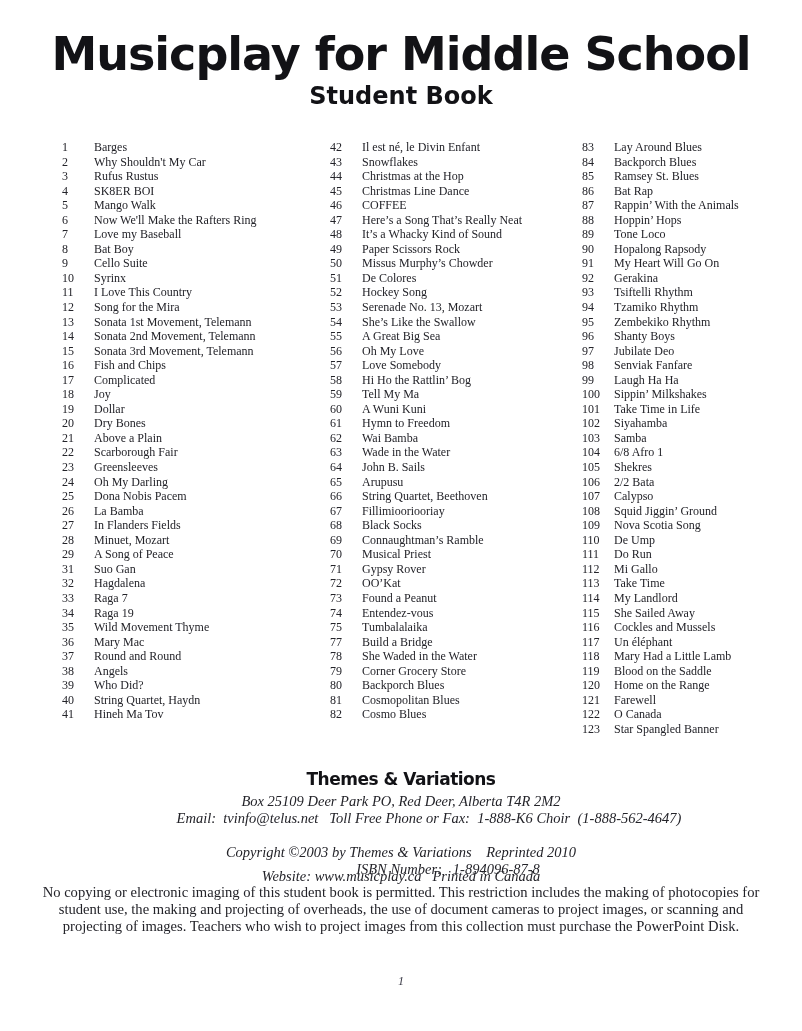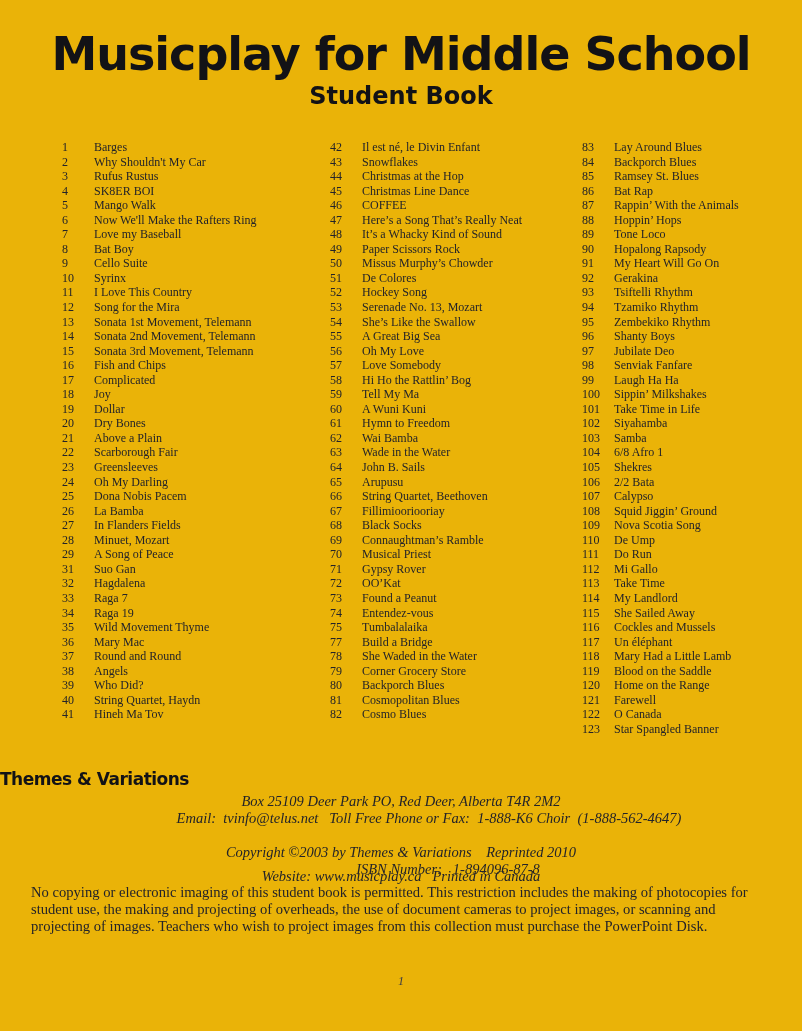--- a/index.html
+++ b/index.html
@@ -1,20 +1,20 @@
 <!DOCTYPE html>
 <html><head>
 <meta charset="utf-8">
 <style>
   html,body{margin:0;padding:0;background:#888;}
   .page{
     position:relative;
     width:802px;height:1031px;
     margin:0 auto;
-    background:#eab308;
+    background:#ffffff;
     font-family:"Liberation Serif", serif;
     color:#232329;
     overflow:hidden;
   }
   
   .title{
     position:absolute;top:27px;left:0;width:100%;
     text-align:center;
     font-family:"DejaVu Sans", sans-serif;
     font-weight:bold;
@@ -48,21 +48,21 @@
     white-space:nowrap;
   }
   .num{
     flex:0 0 32px;
     text-align:left;
   }
   .song{flex:1;}
   
   .pub-name{
     position:absolute;top:769px;left:0;width:100%;
-    text-align:left;
+    text-align:center;
     font-family:"DejaVu Sans", sans-serif;
     font-weight:bold;
     font-size:17px;
     letter-spacing:-0.5px;
     color:#121216;
   }
   .pub-line{
     position:absolute;left:0;width:100%;
     text-align:center;
     font-size:14.5px;
@@ -71,21 +71,21 @@
     font-style:italic;
   }
   .l-address{top:793px;}
   .l-contact{top:810px;padding-left:28px;}
   .l-website{top:868px;}
   .l-copyright{top:844px;}
   .l-isbn{top:861px;padding-left:47px;}
   
   .notice{
     position:absolute;top:884px;left:31px;width:740px;
-    text-align:left;
+    text-align:center;
     font-size:14.6px;
     line-height:17px;
   }
   .page-number{
     position:absolute;top:974px;left:0;width:100%;
     text-align:center;
     font-style:italic;
     font-size:12px;
     color:#3a3a46;
   }

